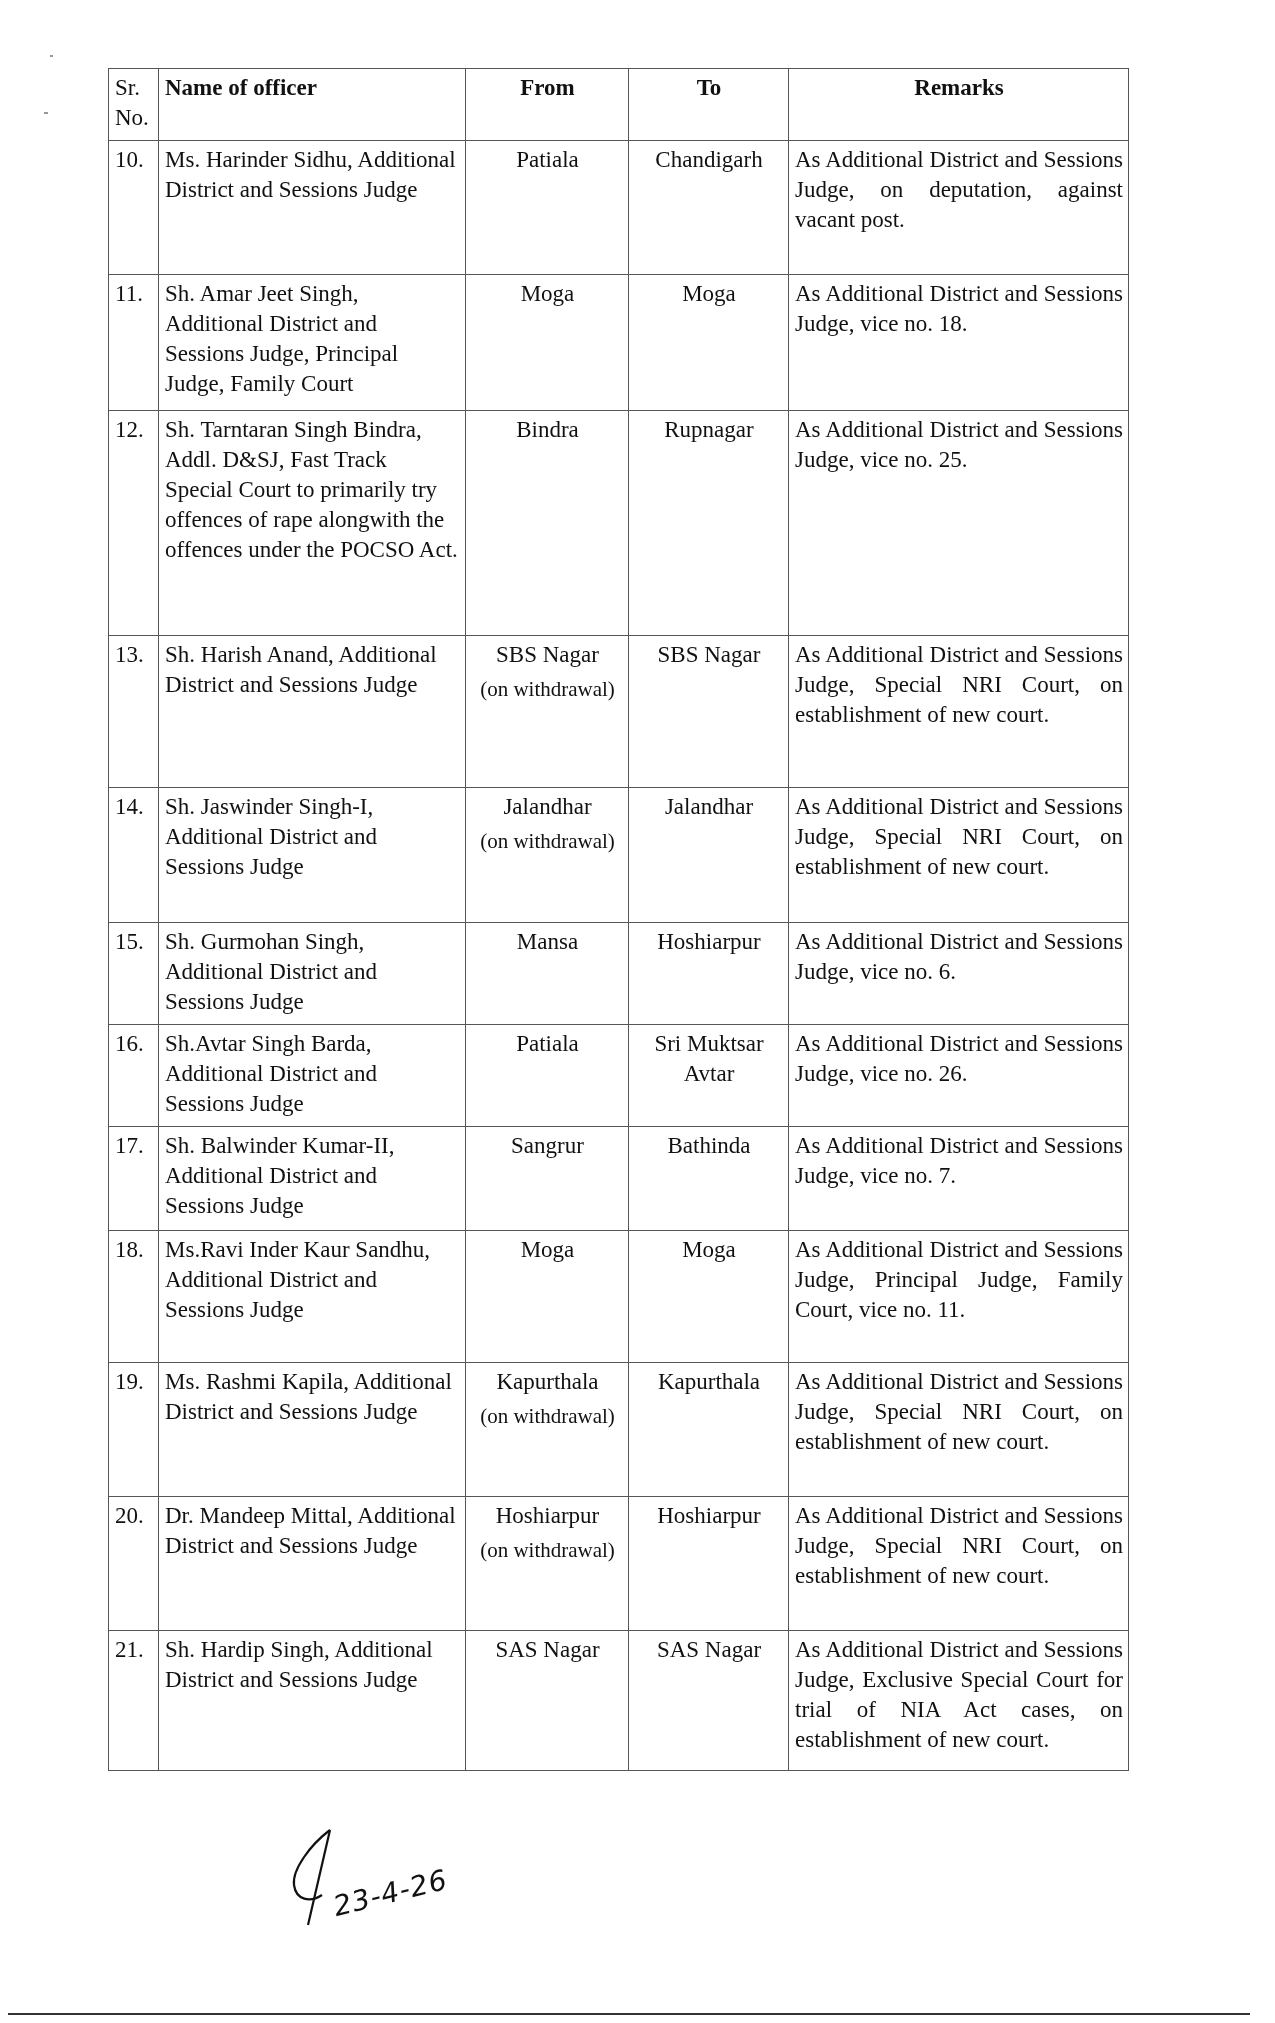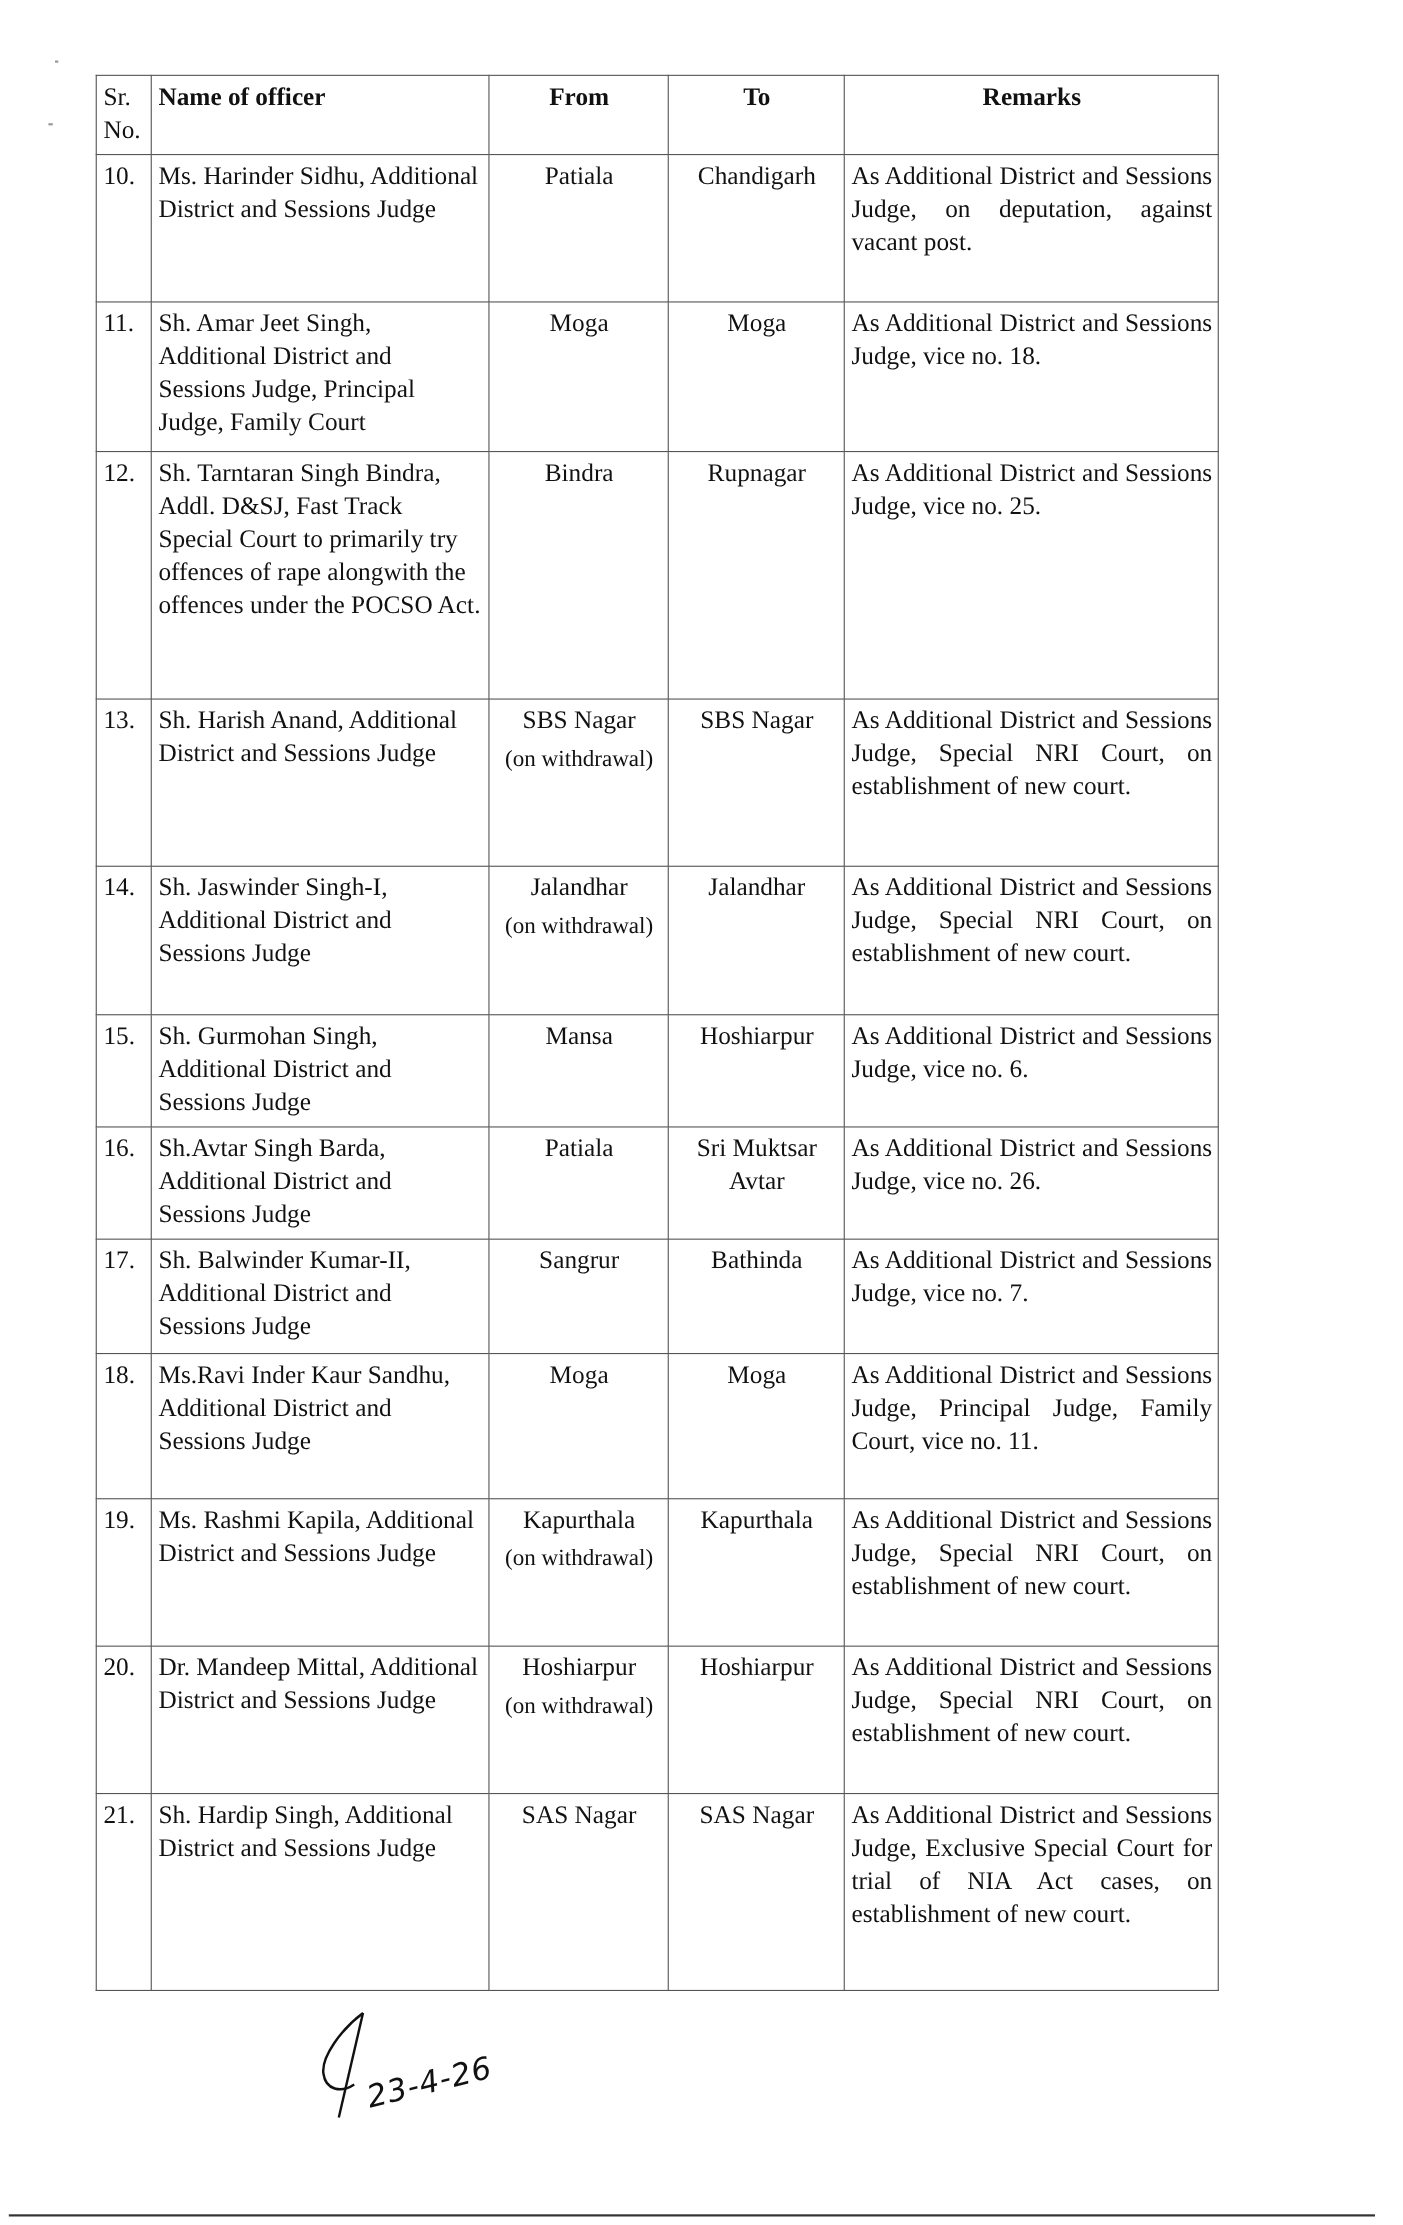--- a/index.html
+++ b/index.html
@@ -2,21 +2,21 @@
 <html><head>
 <meta charset="utf-8">
 <style>
   html, body { margin: 0; padding: 0; background: #ffffff; }
   body {
     width: 1275px; height: 2023px; position: relative; overflow: hidden;
     font-family: "Liberation Serif", "DejaVu Serif", serif; color: #111;
   }
   .speck { position: absolute; background: #999; }
   table.transfers {
-    position: absolute; left: 87px; top: 68px;
+    position: absolute; left: 108px; top: 68px;
     width: 1020px; border-collapse: collapse; table-layout: fixed;
     font-size: 23px; line-height: 30px;
   }
   table.transfers td, table.transfers th {
     border: 1.3px solid #555; vertical-align: top; padding: 4px 5px 4px 6px;
   }
   table.transfers th { font-weight: bold; }
   th.c-sr, td.c-sr { text-align: left; padding-left: 4px; padding-right: 2px; }
   th.c-name { text-align: left; }
   th.c-from, th.c-to, th.c-rem { text-align: center; }
@@ -137,21 +137,21 @@
   </tr>
 
   <tr style="height: 134px;">
     <td class="c-sr">20.</td>
     <td class="c-name">Dr. Mandeep Mittal, Additional District and Sessions Judge</td>
     <td class="c-from"><span class="from-place">Hoshiarpur</span><span class="withdraw">(on withdrawal)</span></td>
     <td class="c-to">Hoshiarpur</td>
     <td class="c-rem">As Additional District and Sessions Judge, Special NRI Court, on establishment of new court.</td>
   </tr>
 
-  <tr style="height: 179px;">
+  <tr style="height: 140px;">
     <td class="c-sr">21.</td>
     <td class="c-name">Sh. Hardip Singh, Additional District and Sessions Judge</td>
     <td class="c-from"><span class="from-place">SAS Nagar</span></td>
     <td class="c-to">SAS Nagar</td>
     <td class="c-rem">As Additional District and Sessions Judge, Exclusive Special Court for trial of NIA Act cases, on establishment of new court.</td>
   </tr>
 </tbody>
 </table>
 
 <svg class="signature" viewBox="0 0 170 130">

